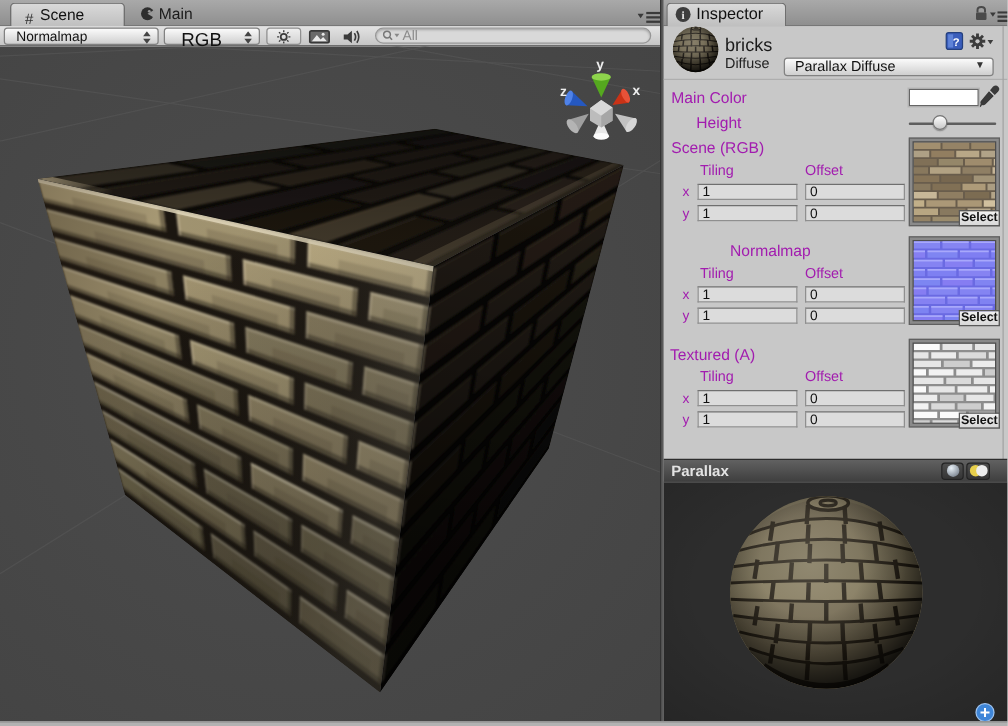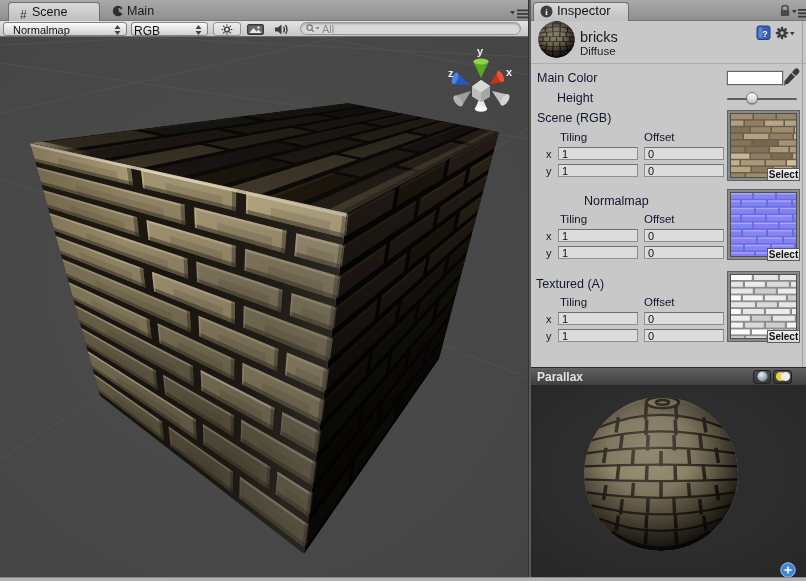--- a/index.html
+++ b/index.html
@@ -1,19 +1,19 @@
 <!DOCTYPE html>
 <html><head><meta charset="utf-8"><style>
 *{margin:0;padding:0;box-sizing:border-box;}
 html,body{width:806px;height:581px;overflow:hidden;background:#c8c8c8;font-family:"Liberation Sans",sans-serif;}
 .abs{position:absolute;}
 #root{position:relative;width:806px;height:581px;}
 .tabstrip{position:absolute;top:0;height:21px;background:linear-gradient(#a9a9a9,#8f8f8f);border-bottom:1px solid #777;}
 .tab{position:absolute;top:2px;height:19px;background:linear-gradient(#d9d9d9,#bfbfbf);border:1px solid #6f6f6f;border-bottom:none;border-radius:4px 4px 0 0;color:#111;font-size:12.5px;line-height:18px;}
-.lbl{position:absolute;color:#0f172a;white-space:nowrap;}
+.lbl{position:absolute;color:#a21caf;white-space:nowrap;}
 .s11{font-size:11px;} .s12{font-size:11.5px;} .s13{font-size:12.5px;}
 .field{position:absolute;height:13px;background:#dcdcdc;border:1px solid #8f8f8f;border-top-color:#6f6f6f;font-size:11px;color:#111;line-height:11px;padding:1px 0 0 3px;}
 .thumb{position:absolute;width:73px;height:71px;background:#8a8a8a;border:1px solid #606060;padding:2px;}
 .thumb svg{display:block;border:1px solid #4e4e4e;}
 .selbtn{position:absolute;width:33px;height:13px;background:linear-gradient(#f2f2f2,#d8d8d8);border:1px solid #5a5a5a;font-size:10px;font-weight:bold;color:#111;text-align:center;line-height:12px;z-index:5;}
 .ddown{position:absolute;background:linear-gradient(#fbfbfb,#cfcfcf);border:1px solid #828282;border-radius:3px;color:#111;}
 </style></head>
 <body>
 <div id="root">
 
@@ -37,21 +37,21 @@
 
 <div class="abs" style="left:0;top:21px;width:529px;height:16px;background:linear-gradient(#e3e3e3,#c6c6c6);border-bottom:1px solid #6e6e6e;"></div>
 <div class="ddown" style="left:3px;top:22px;width:124px;height:14px;border-radius:3px;">
       <span style="position:absolute;left:9px;top:1px;font-size:11px;">Normalmap</span>
 <svg style="position:absolute;right:5px;top:2px;" width="7" height="10">
         <path d="M3.5,0 L6.5,4 L0.5,4 Z" fill="#444"></path>
         <path d="M3.5,10 L6.5,6 L0.5,6 Z" fill="#444"></path>
       </svg>
     </div>
 <div class="ddown" style="left:131px;top:22px;width:77px;height:14px;border-radius:3px;">
-      <span style="position:absolute;left:2px;top:1px;font-size:12px;">RGB</span>
+      <span style="position:absolute;left:13px;top:1px;font-size:15px;">RGB</span>
 <svg style="position:absolute;right:5px;top:2px;" width="7" height="10">
         <path d="M3.5,0 L6.5,4 L0.5,4 Z" fill="#444"></path>
         <path d="M3.5,10 L6.5,6 L0.5,6 Z" fill="#444"></path>
       </svg>
     </div>
 <div class="abs" style="left:213px;top:22px;width:28px;height:14px;background:linear-gradient(#efefef,#d2d2d2);border:1px solid #909090;border-radius:3px;"></div>
 <svg class="abs" style="left:221px;top:24px;" width="12" height="11" viewBox="0 0 12 11">
       <circle cx="6" cy="5.5" r="2.4" fill="none" stroke="#3b3b3b" stroke-width="1.4"></circle>
       <g stroke="#3b3b3b" stroke-width="1.1">
         <line x1="6" y1="0.2" x2="6" y2="1.8"></line>
@@ -578,20 +578,24 @@
         <g stroke="#3c3c3c" stroke-width="2.3">
           <line x1="7" y1="1.8" x2="7" y2="14.2"></line>
           <line x1="0.8" y1="8" x2="13.2" y2="8"></line>
           <line x1="2.6" y1="3.6" x2="11.4" y2="12.4"></line>
           <line x1="11.4" y1="3.6" x2="2.6" y2="12.4"></line>
         </g>
         <circle cx="7" cy="8" r="1.7" fill="#c8c8c8"></circle>
         <path d="M15,7 L19.6,7 L17.3,10.4 Z"></path>
       </g>
     </svg>
+<div class="ddown" style="left:627px;top:46px;width:168px;height:15px;">
+      <span style="position:absolute;left:8px;top:1px;font-size:11.5px;">Parallax Diffuse</span>
+      <span style="position:absolute;right:6px;top:0px;font-size:8px;color:#333;">▼</span>
+    </div>
 <div class="abs" style="left:531px;top:63px;width:275px;height:1px;background:#aeaeae;"></div>
 
 <div class="lbl s13" style="left:537px;top:71px;">Main Color</div>
 <div class="abs" style="left:727px;top:71px;width:56px;height:14px;background:#fff;border:1px solid #666;box-shadow:0 0 0 1px #b5b5b5;"></div>
 <svg class="abs" style="left:784px;top:68px;" width="16" height="18" viewBox="0 0 16 18">
       <g fill="#3a3a3a">
         <path d="M10.5,1.2 Q12.8,-0.6 14.6,1.4 Q16.4,3.4 14.4,5.4 L11.8,8 L8,4.2 Z"></path>
         <path d="M7.2,5 L11,8.8 L4.4,15.4 Q3.2,16.6 1.6,16.0 Q1.0,17.2 0.2,17.8 Q-0.4,16.6 0.6,15.2 Q-0.2,13.6 1.0,12.4 Z"></path>
       </g>
     </svg>

